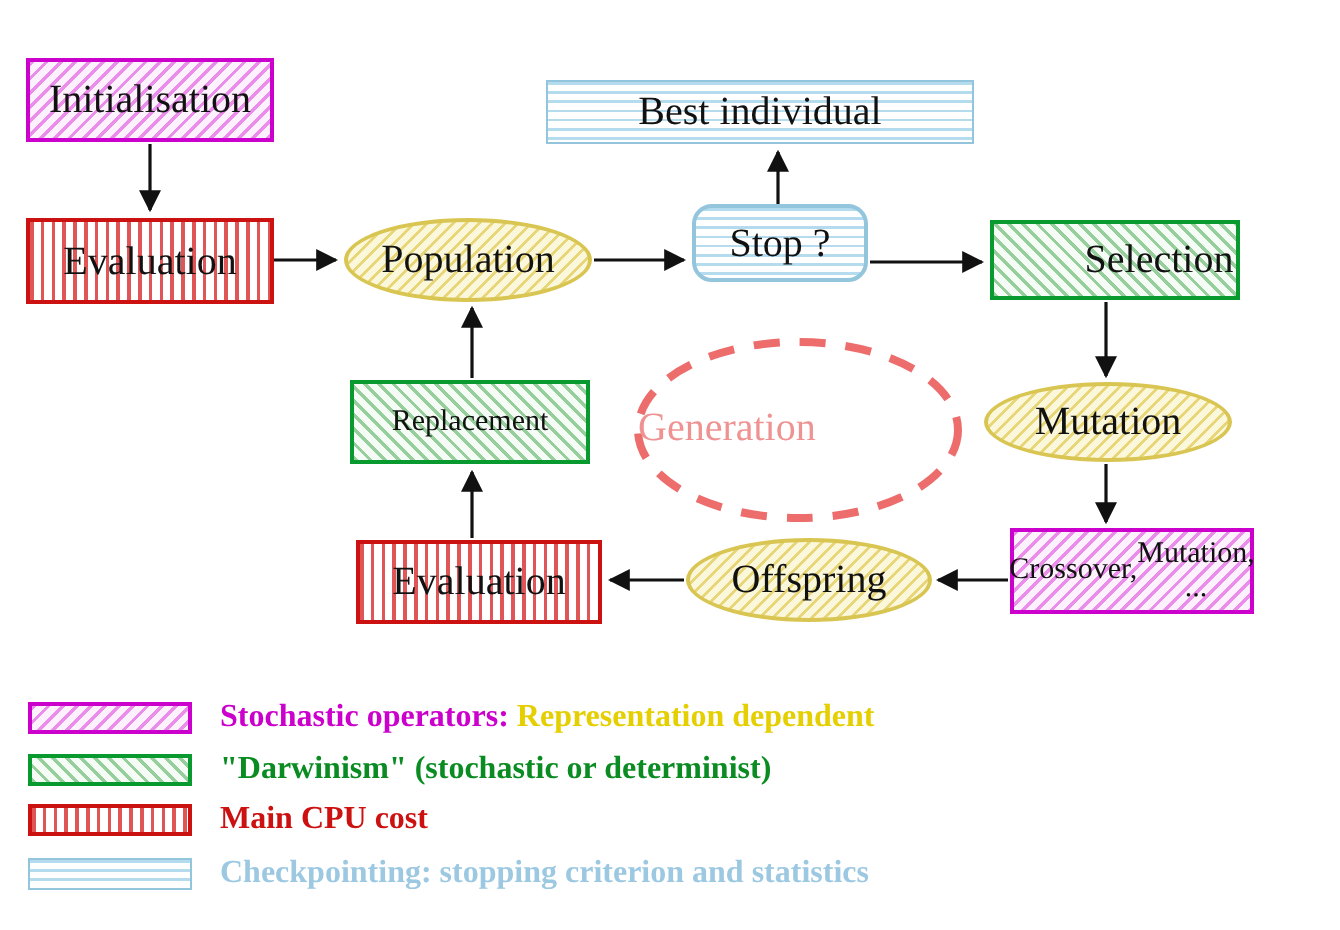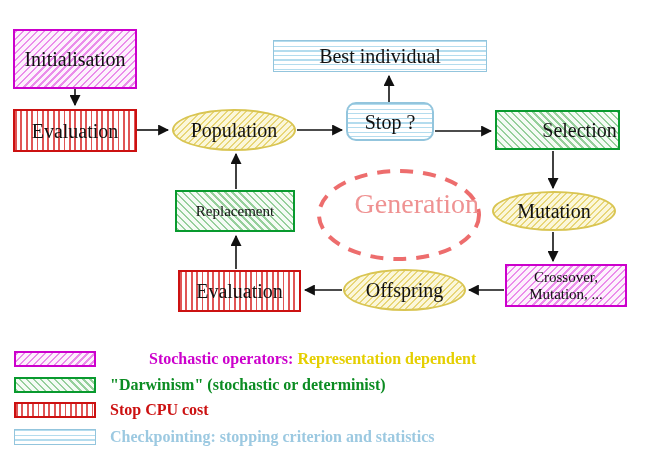--- a/index.html
+++ b/index.html
@@ -35,29 +35,29 @@
   }
   .p-cyan{
     background-color:#fff;
     background-image:repeating-linear-gradient(180deg,#b4dcee 0 1.3px,rgba(0,0,0,0) 1.3px 4.6px);
     border:2px solid #93c5dd;
   }
   .ellipse{border-radius:50%;}
   .rounded{border-radius:10px;}
   .small-label{font-size:15px;}
   #generation-label{
-    position:absolute;left:319px;top:188px;width:160px;text-align:right;
-    font-size:28px;color:#ef9292;
+    position:absolute;left:319px;top:203px;width:160px;text-align:left;
+    font-size:20px;color:#ef9292;
   }
   
   .swatch{position:absolute;left:14px;width:82px;height:16px;box-sizing:border-box;}
   .legend-text{
     position:absolute;left:110px;font-size:16px;font-weight:bold;white-space:nowrap;
   }
-  .c-magenta{color:#cc00cc;margin-left:39px;}
+  .c-magenta{color:#cc00cc;}
   .c-yellow{color:#e5cf00;}
   .c-green{color:#0b8c22;}
   .c-red{color:#cc1111;}
   .c-ltblue{color:#9cc9e1;}
 </style>
 </head>
 <body>
 
 <div id="canvas">
 
@@ -76,35 +76,35 @@
       <line x1="553" y1="151" x2="553" y2="188" marker-end="url(#arrow)"></line>
       <line x1="553" y1="232" x2="553" y2="261" marker-end="url(#arrow)"></line>
       <line x1="504" y1="290" x2="469" y2="290" marker-end="url(#arrow)"></line>
       <line x1="342" y1="290" x2="305" y2="290" marker-end="url(#arrow)"></line>
       <line x1="236" y1="269" x2="236" y2="236" marker-end="url(#arrow)"></line>
       <line x1="236" y1="189" x2="236" y2="154" marker-end="url(#arrow)"></line>
     </g>
     <ellipse cx="399" cy="215" rx="80" ry="44" fill="none" stroke="#ed6d6d" stroke-width="4" stroke-dasharray="13 10"></ellipse>
   </svg>
 
-  <div class="node p-magenta" style="left:13px;top:29px;width:124px;height:60px;">Initialisation</div>
+  <div class="node p-magenta" style="left:13px;top:29px;width:124px;height:42px;">Initialisation</div>
 
   <div class="node p-red" style="left:13px;top:109px;width:124px;height:43px;">Evaluation</div>
 
   <div class="node p-yellow ellipse" style="left:172px;top:109px;width:124px;height:42px;">Population</div>
 
   <div class="node p-cyan" style="left:273px;top:40px;width:214px;height:32px;border-width:1.5px;">Best individual</div>
 
   <div class="node p-cyan rounded" style="left:346px;top:102px;width:88px;height:39px;">Stop ?</div>
 
   <div class="node p-green" style="left:495px;top:110px;width:125px;height:40px;padding-left:44px;">Selection</div>
 
   <div class="node p-yellow ellipse" style="left:492px;top:191px;width:124px;height:40px;">Mutation</div>
 
-  <div class="node p-magenta small-label" style="left:505px;top:264px;width:122px;height:43px;flex-direction:column;">
+  <div class="node p-magenta small-label" style="left:505px;top:264px;width:122px;height:43px;flex-direction:row;">
     <span>Crossover,</span>
     <span>Mutation, ...</span>
   </div>
 
   <div class="node p-yellow ellipse" style="left:343px;top:269px;width:123px;height:42px;">Offspring</div>
 
   <div class="node p-red" style="left:178px;top:270px;width:123px;height:42px;">Evaluation</div>
 
   <div class="node p-green small-label" style="left:175px;top:190px;width:120px;height:42px;">Replacement</div>
 
@@ -114,19 +114,19 @@
     <div class="swatch p-magenta" style="top:351px;"></div>
     <div class="legend-text" style="top:350px;">
       <span class="c-magenta">Stochastic operators:</span>
       <span class="c-yellow">Representation dependent</span>
     </div>
 
     <div class="swatch p-green" style="top:377px;"></div>
     <div class="legend-text c-green" style="top:376px;">"Darwinism" (stochastic or determinist)</div>
 
     <div class="swatch p-red" style="top:402px;"></div>
-    <div class="legend-text c-red" style="top:401px;">Stop CPU cost</div>
+    <div class="legend-text c-red" style="top:401px;">Main CPU cost</div>
 
     <div class="swatch p-cyan" style="top:429px;border-width:1.5px;"></div>
     <div class="legend-text c-ltblue" style="top:428px;">Checkpointing: stopping criterion and statistics</div>
   </div>
 
 </div>
 
 </body></html>

